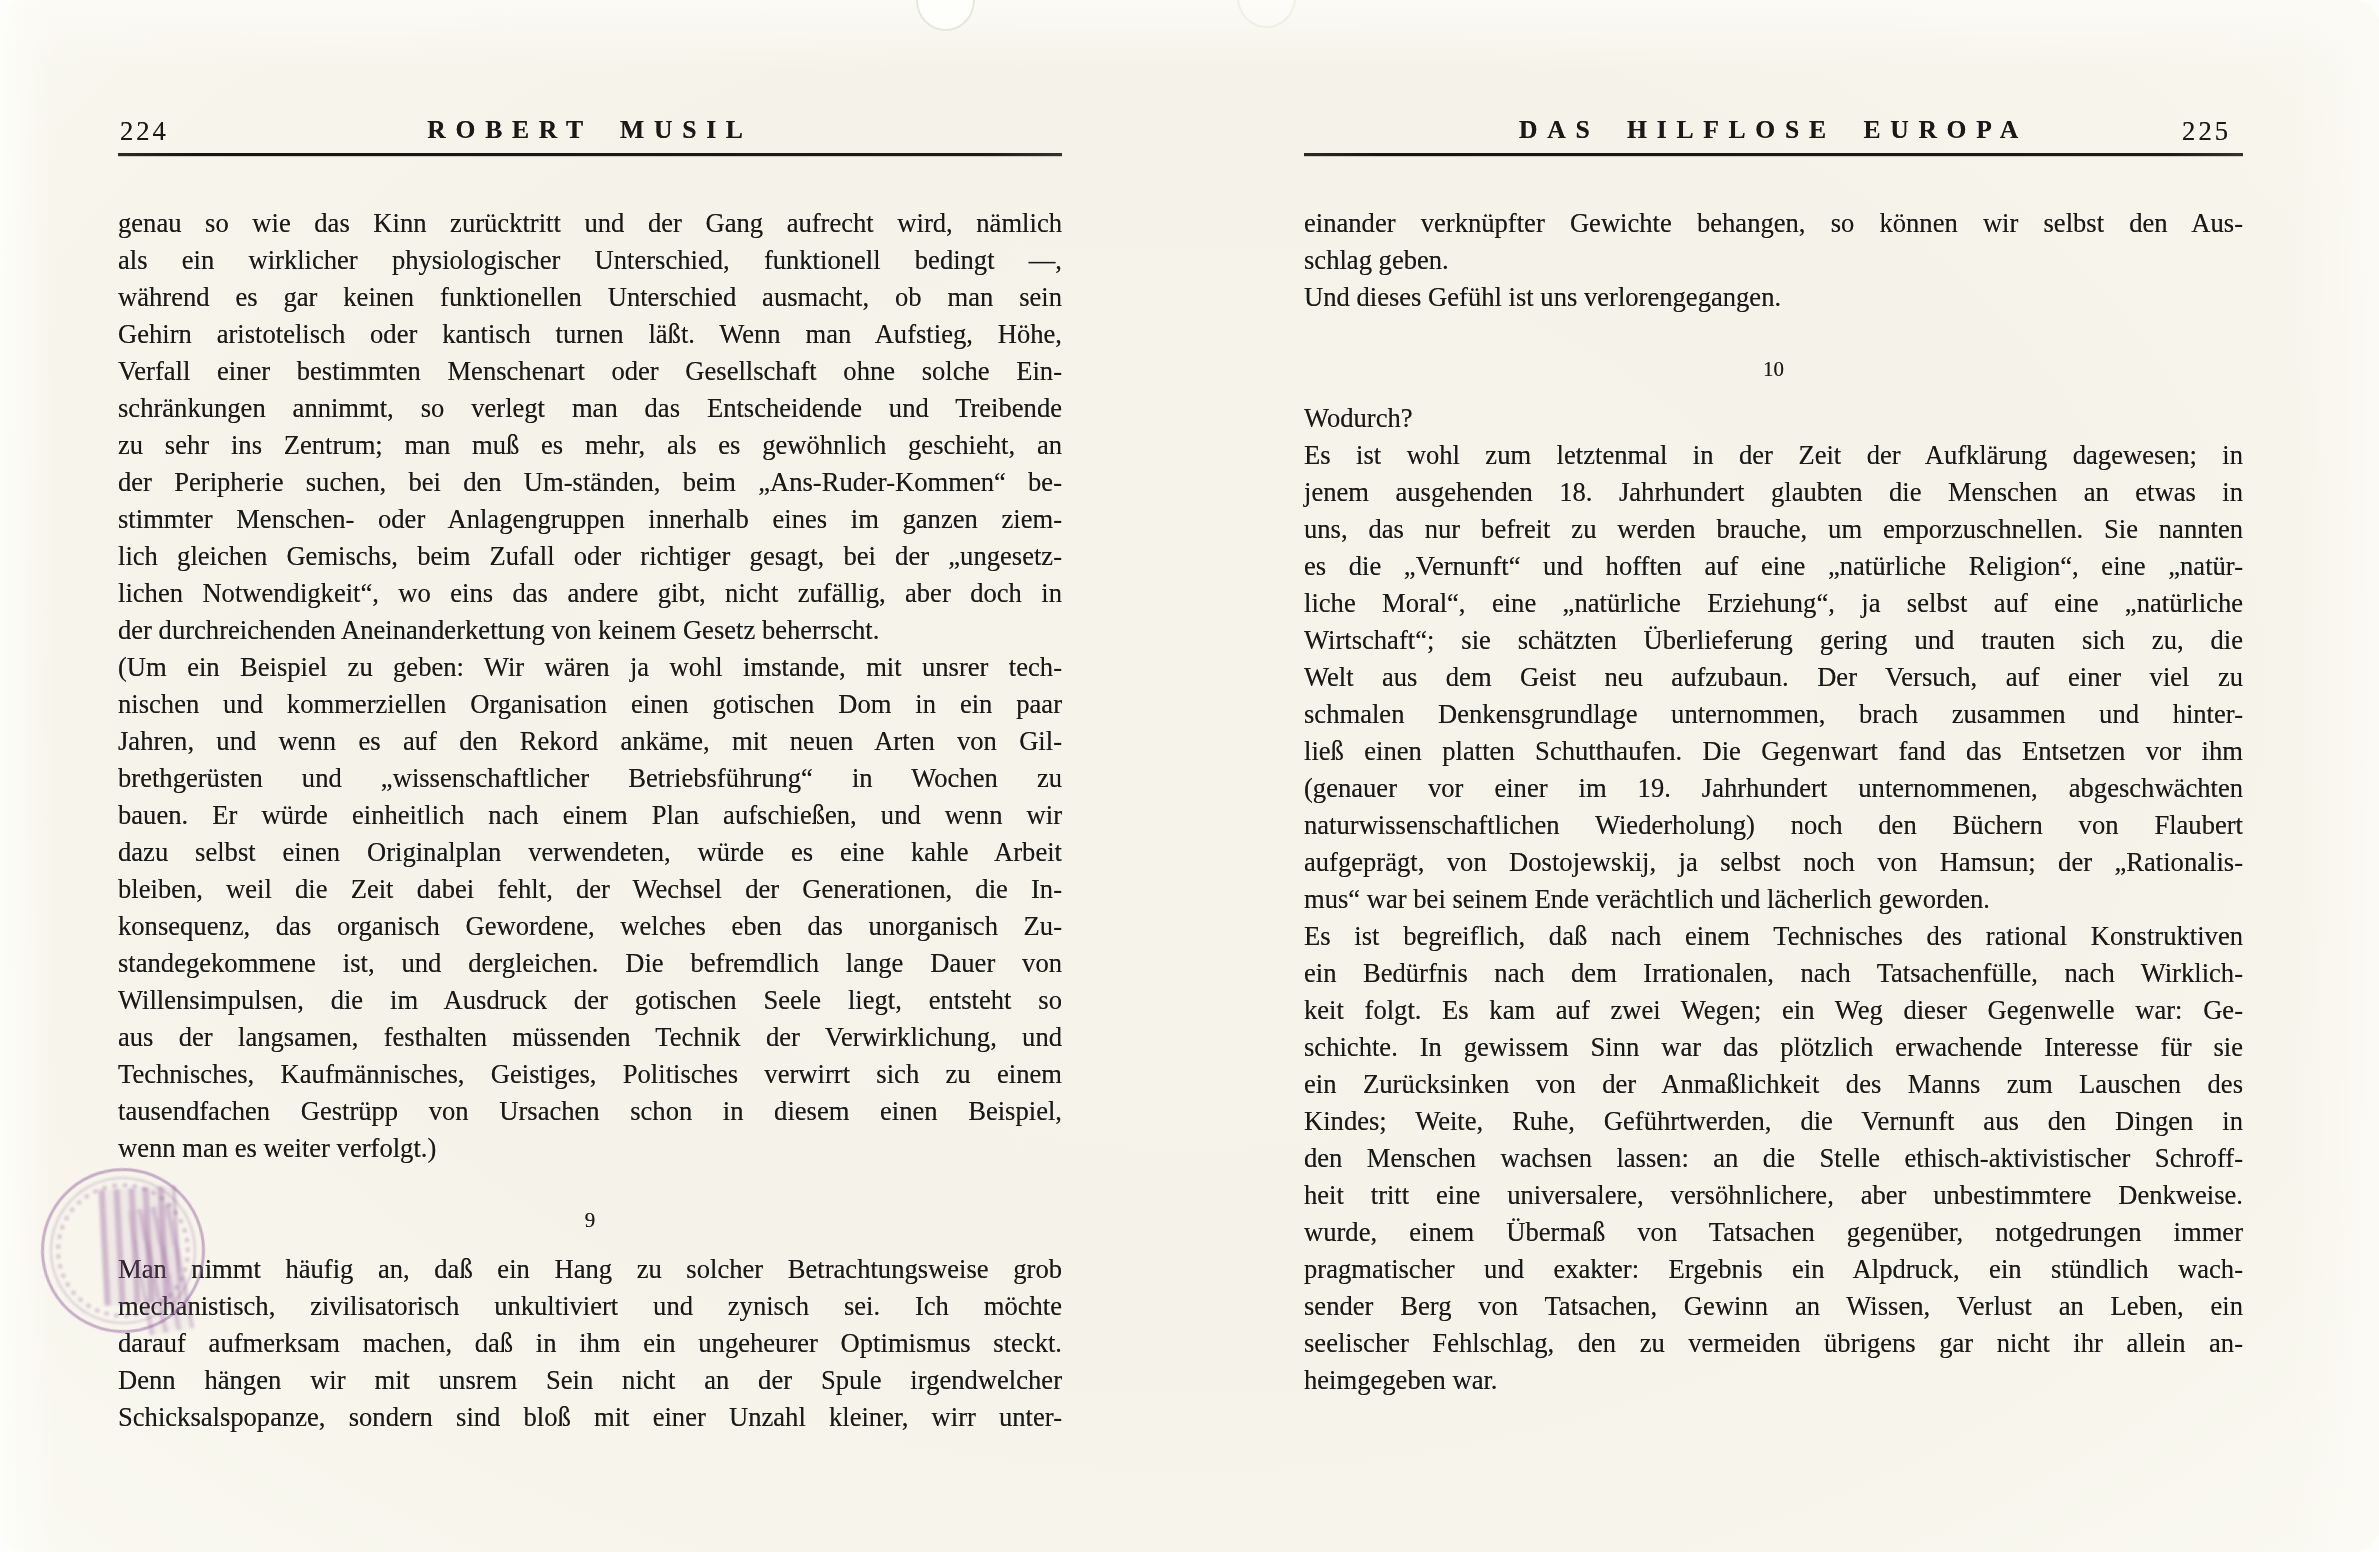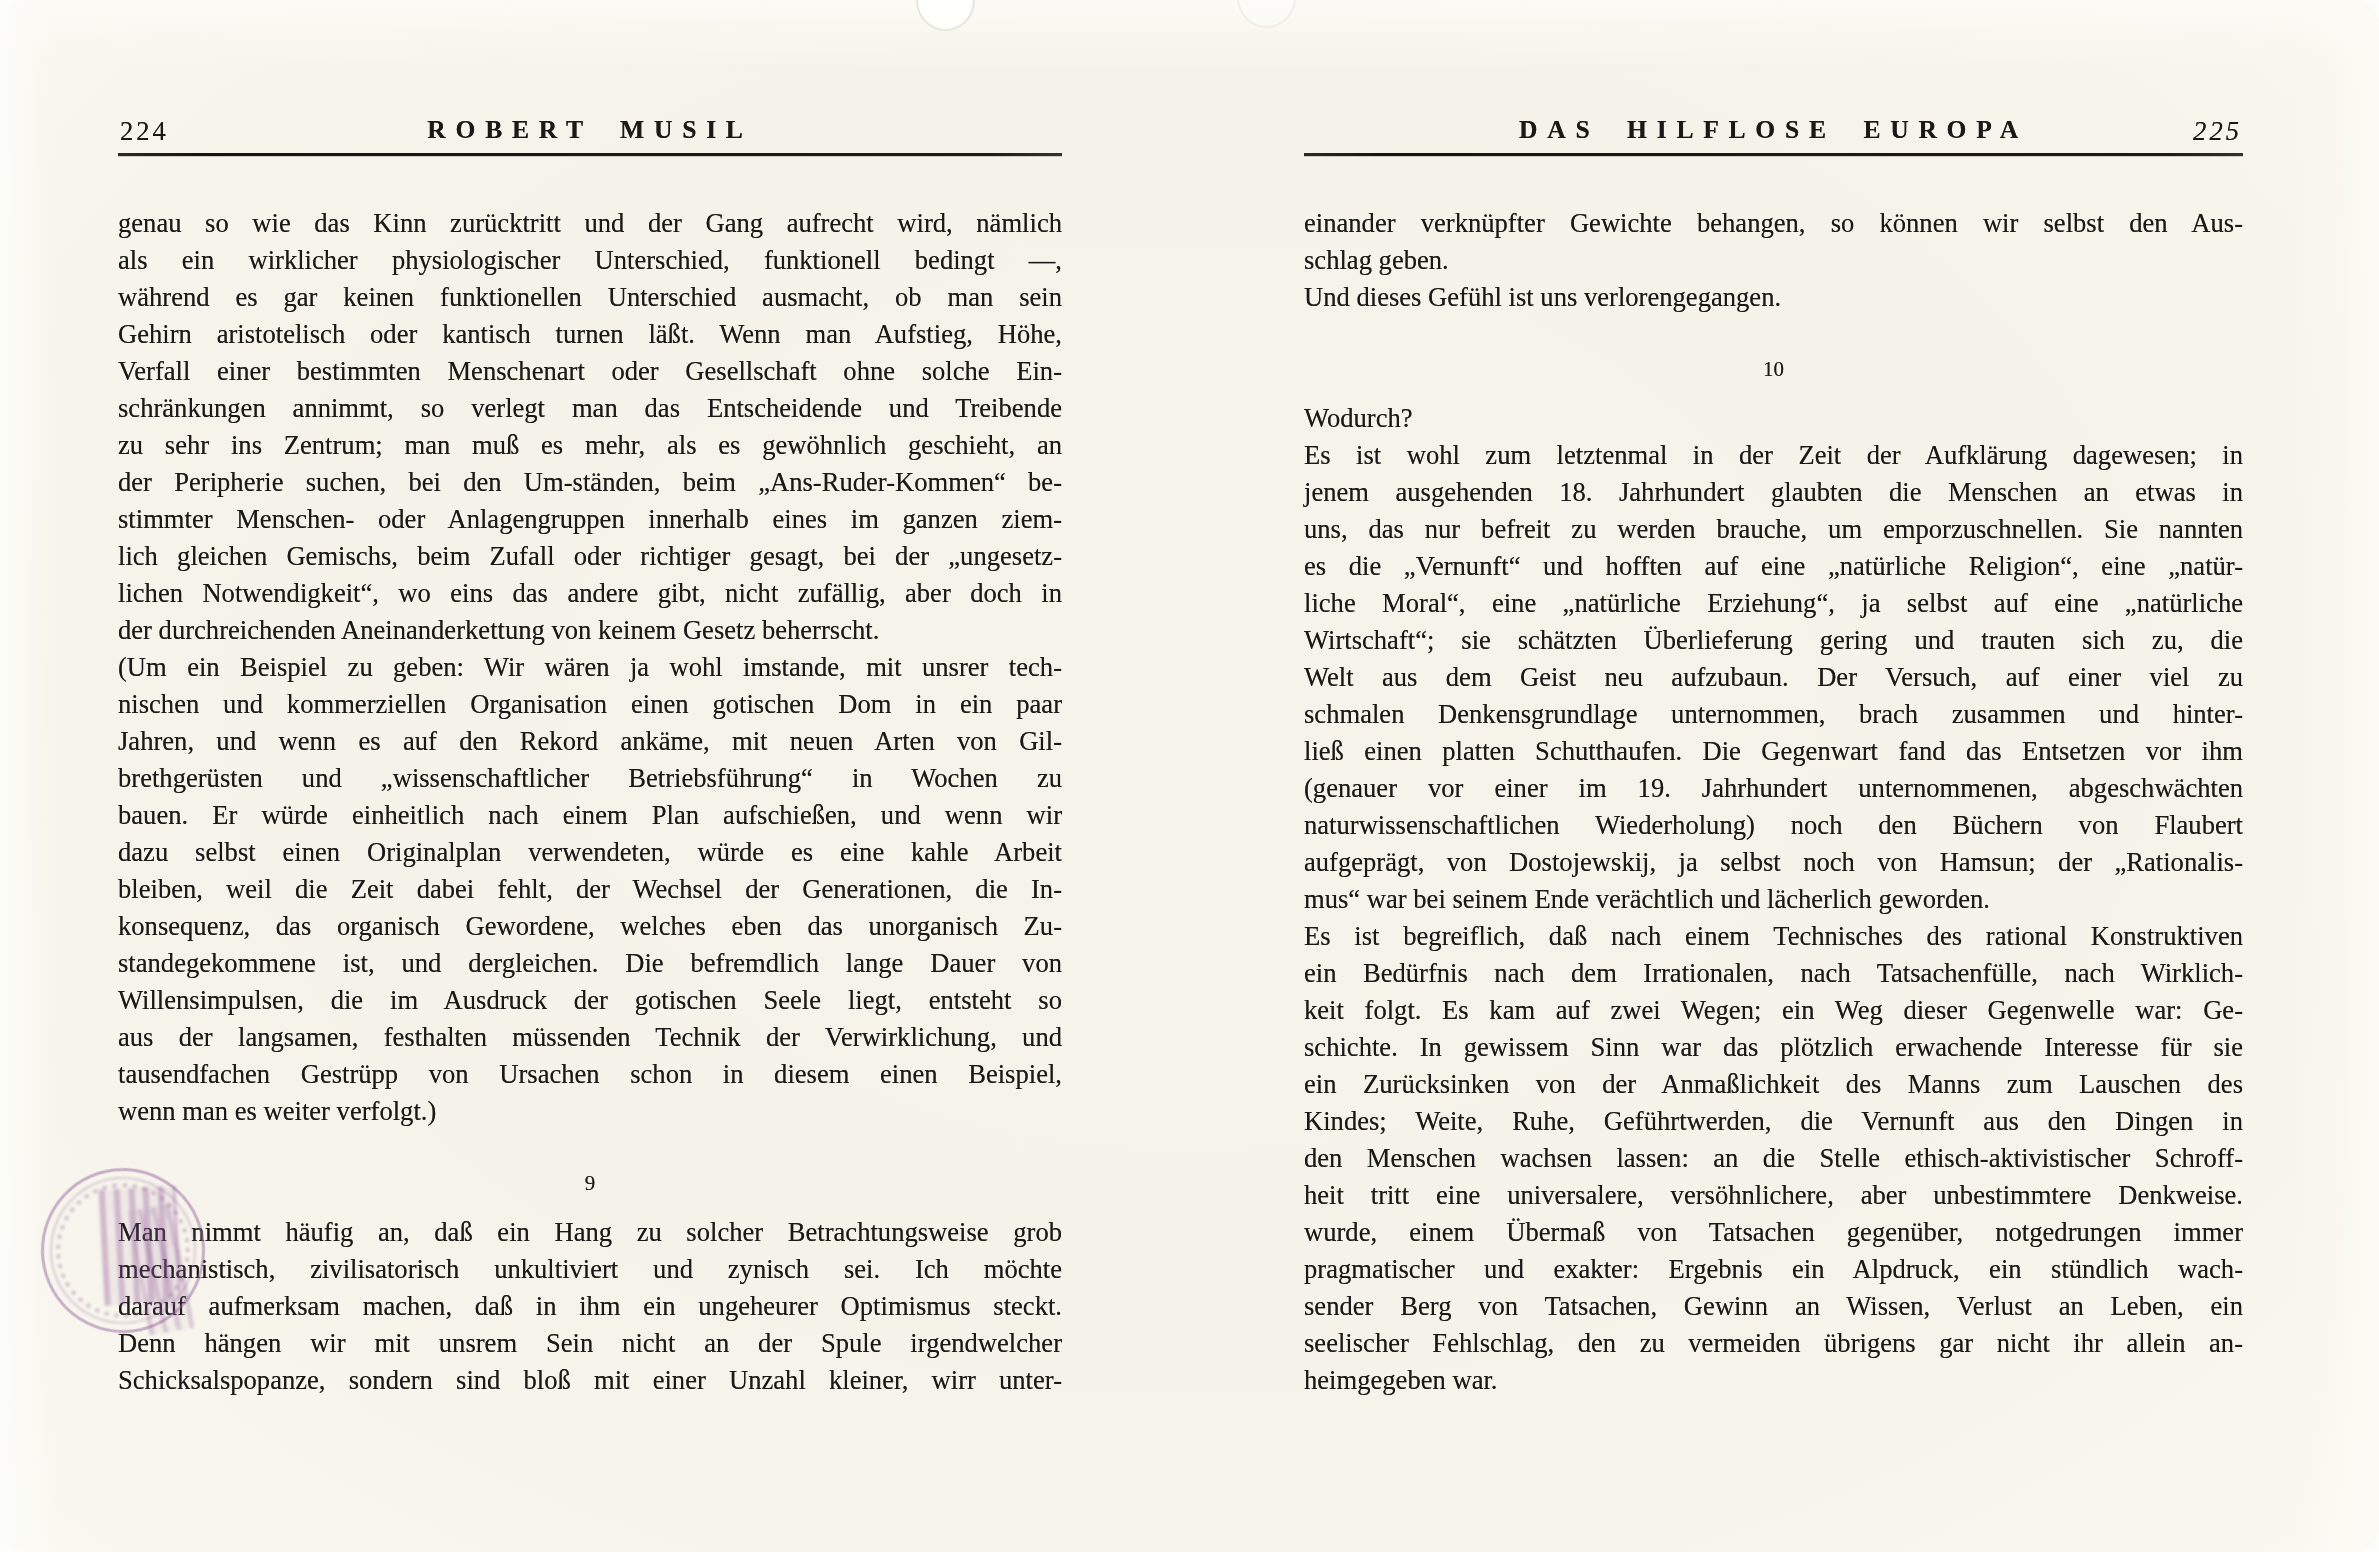--- a/index.html
+++ b/index.html
@@ -45,21 +45,21 @@
     text-shadow: 0 0 0.5px rgba(20,20,18,0.7);
     white-space: nowrap;
     font-weight: bold;
   }
   .page-num {
     position: absolute; top: 5.9px;
     font-size: 26.6px; letter-spacing: 3px;
     text-shadow: 0 0 0.5px rgba(20,20,18,0.7);
   }
   .page-num.pn-left  { left: 2px; }
-  .page-num.pn-right { right: 1px; font-style: italic; }
+  .page-num.pn-right { right: 12px; }
 
   .rule {
     height: 3px;
     background: linear-gradient(90deg, #2a2a26, #151513 8%, #1b1b18 92%, #34342e);
     box-shadow: 0 1px 0 rgba(26,26,24,0.18);
   }
 
   .page-body {
     margin-top: 49px;
     font-size: 26.6px;
@@ -161,20 +161,21 @@
           <div class="line">nischen und kommerziellen Organisation einen gotischen Dom in ein paar</div>
           <div class="line">Jahren, und wenn es auf den Rekord ankäme, mit neuen Arten von Gil-</div>
           <div class="line">brethgerüsten und „wissenschaftlicher Betriebsführung“ in Wochen zu</div>
           <div class="line">bauen. Er würde einheitlich nach einem Plan aufschießen, und wenn wir</div>
           <div class="line">dazu selbst einen Originalplan verwendeten, würde es eine kahle Arbeit</div>
           <div class="line">bleiben, weil die Zeit dabei fehlt, der Wechsel der Generationen, die In-</div>
           <div class="line">konsequenz, das organisch Gewordene, welches eben das unorganisch Zu-</div>
           <div class="line">standegekommene ist, und dergleichen. Die befremdlich lange Dauer von</div>
           <div class="line">Willensimpulsen, die im Ausdruck der gotischen Seele liegt, entsteht so</div>
           <div class="line">aus der langsamen, festhalten müssenden Technik der Verwirklichung, und</div>
+          <div class="line">Technisches, Kaufmännisches, Geistiges, Politisches verwirrt sich zu einem</div>
           <div class="line">tausendfachen Gestrüpp von Ursachen schon in diesem einen Beispiel,</div>
           <div class="line end">wenn man es weiter verfolgt.)</div>
         </div>
         <div class="section-number">9</div>
         <div class="para">
           <div class="line">Man nimmt häufig an, daß ein Hang zu solcher Betrachtungsweise grob</div>
           <div class="line">mechanistisch, zivilisatorisch unkultiviert und zynisch sei. Ich möchte</div>
           <div class="line">darauf aufmerksam machen, daß in ihm ein ungeheurer Optimismus steckt.</div>
           <div class="line">Denn hängen wir mit unsrem Sein nicht an der Spule irgendwelcher</div>
           <div class="line">Schicksalspopanze, sondern sind bloß mit einer Unzahl kleiner, wirr unter-</div>

